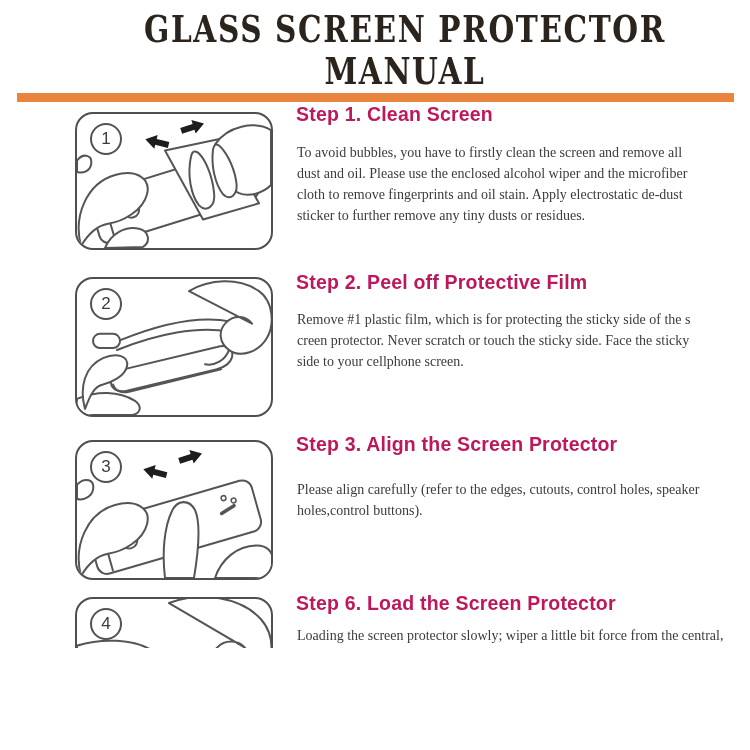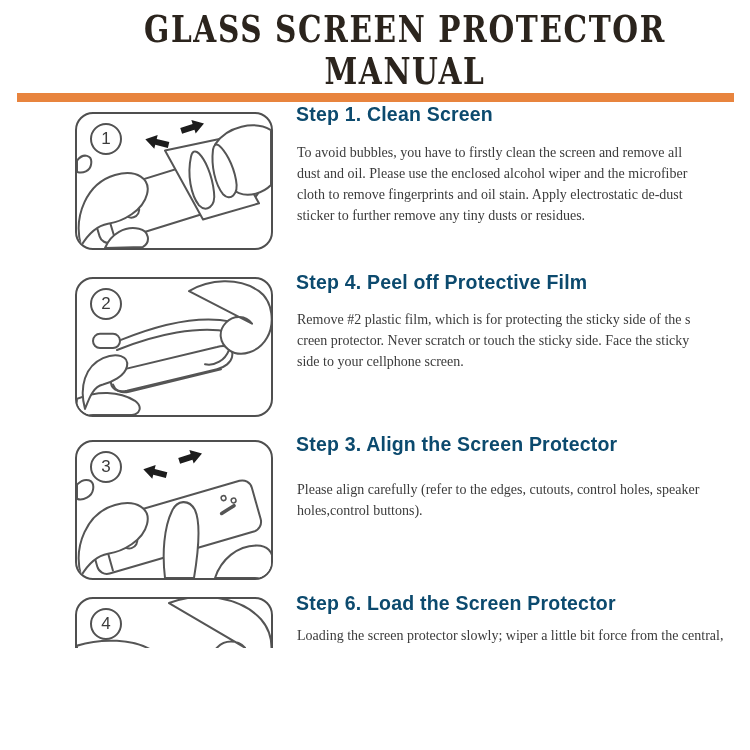--- a/index.html
+++ b/index.html
@@ -21,21 +21,21 @@
   .num{position:absolute;top:9px;left:13px;width:28px;height:28px;border:2px solid #525252;
        border-radius:50%;display:flex;align-items:center;justify-content:center;
        font-size:17px;color:#3c3c3c;background:#fff;z-index:2;}
   .box1{top:112px;height:134px}
   .box2{top:277px;height:136px}
   .box3{top:440px;height:136px}
   .box4{top:597px;height:140px}
 
   
   .step-heading{position:absolute;left:296px;margin:0;font-size:19.5px;font-weight:bold;
-                color:#0c4a6e;letter-spacing:.2px;}
+                color:#be185d;letter-spacing:.2px;}
   .step-body{position:absolute;left:297px;margin:0;font-size:14px;line-height:21px;
              color:#3b3b3b;font-family:Liberation Serif, serif;white-space:pre;}
   .h1{top:103px}.b1{top:142px}
   .h2{top:271px}.b2{top:309px}
   .h3{top:433px}.b3{top:479px}
   .h4{top:592px}.b4{top:625px}
 
   
   .art *{vector-effect:none;}
   .art path,.art rect,.art line,.art circle,.art polyline,.art polygon.cl{
@@ -86,22 +86,22 @@
       <path d="M34,92 L140,67 C151,64 157,69 155,77 C154,82 148,87 140,89 L50,110 C40,112 33,108 34,100 Z"></path>
       <path d="M36,104 C38,110 44,113 52,111 L144,89" class="nofill"></path>
       <path d="M44,60 C84,44 124,36 154,42" class="nofill"></path>
       <path d="M40,70 C80,54 122,46 152,52" class="nofill"></path>
       <rect x="16" y="54" width="27" height="14" rx="7"></rect>
       <path d="M8,128 C2,106 8,86 26,78 C40,72 52,76 50,86 C48,96 34,102 26,104 C16,106 12,118 8,128 Z"></path>
       <path d="M112,12 C132,0 162,-2 182,12 C196,22 198,44 190,58 C182,72 164,78 152,70 C142,63 141,51 149,43 C157,35 169,36 175,44 Z"></path>
       <path d="M152,70 C148,80 138,86 128,84" class="nofill"></path>
     </svg>
   </div>
-  <h2 class="step-heading h2">Step 4. Peel off Protective Film</h2>
-  <p class="step-body b2">Remove #2 plastic film, which is for protecting the sticky side of the s
+  <h2 class="step-heading h2">Step 2. Peel off Protective Film</h2>
+  <p class="step-body b2">Remove #1 plastic film, which is for protecting the sticky side of the s
 creen protector. Never scratch or touch the sticky side. Face the sticky
 side to your cellphone screen.</p>
 
   <div class="ibox box3">
     <span class="num">3</span>
     <svg class="art" viewBox="0 0 194 134" preserveAspectRatio="none">
       <path d="M0,42 C8,34 18,37 16,47 C15,54 6,58 0,56 Z"></path>
       <g transform="rotate(-16 97 82)">
         <rect x="12" y="58" width="170" height="52" rx="10"></rect>
         <line x1="26" y1="60" x2="26" y2="108" class="nofill"></line>

